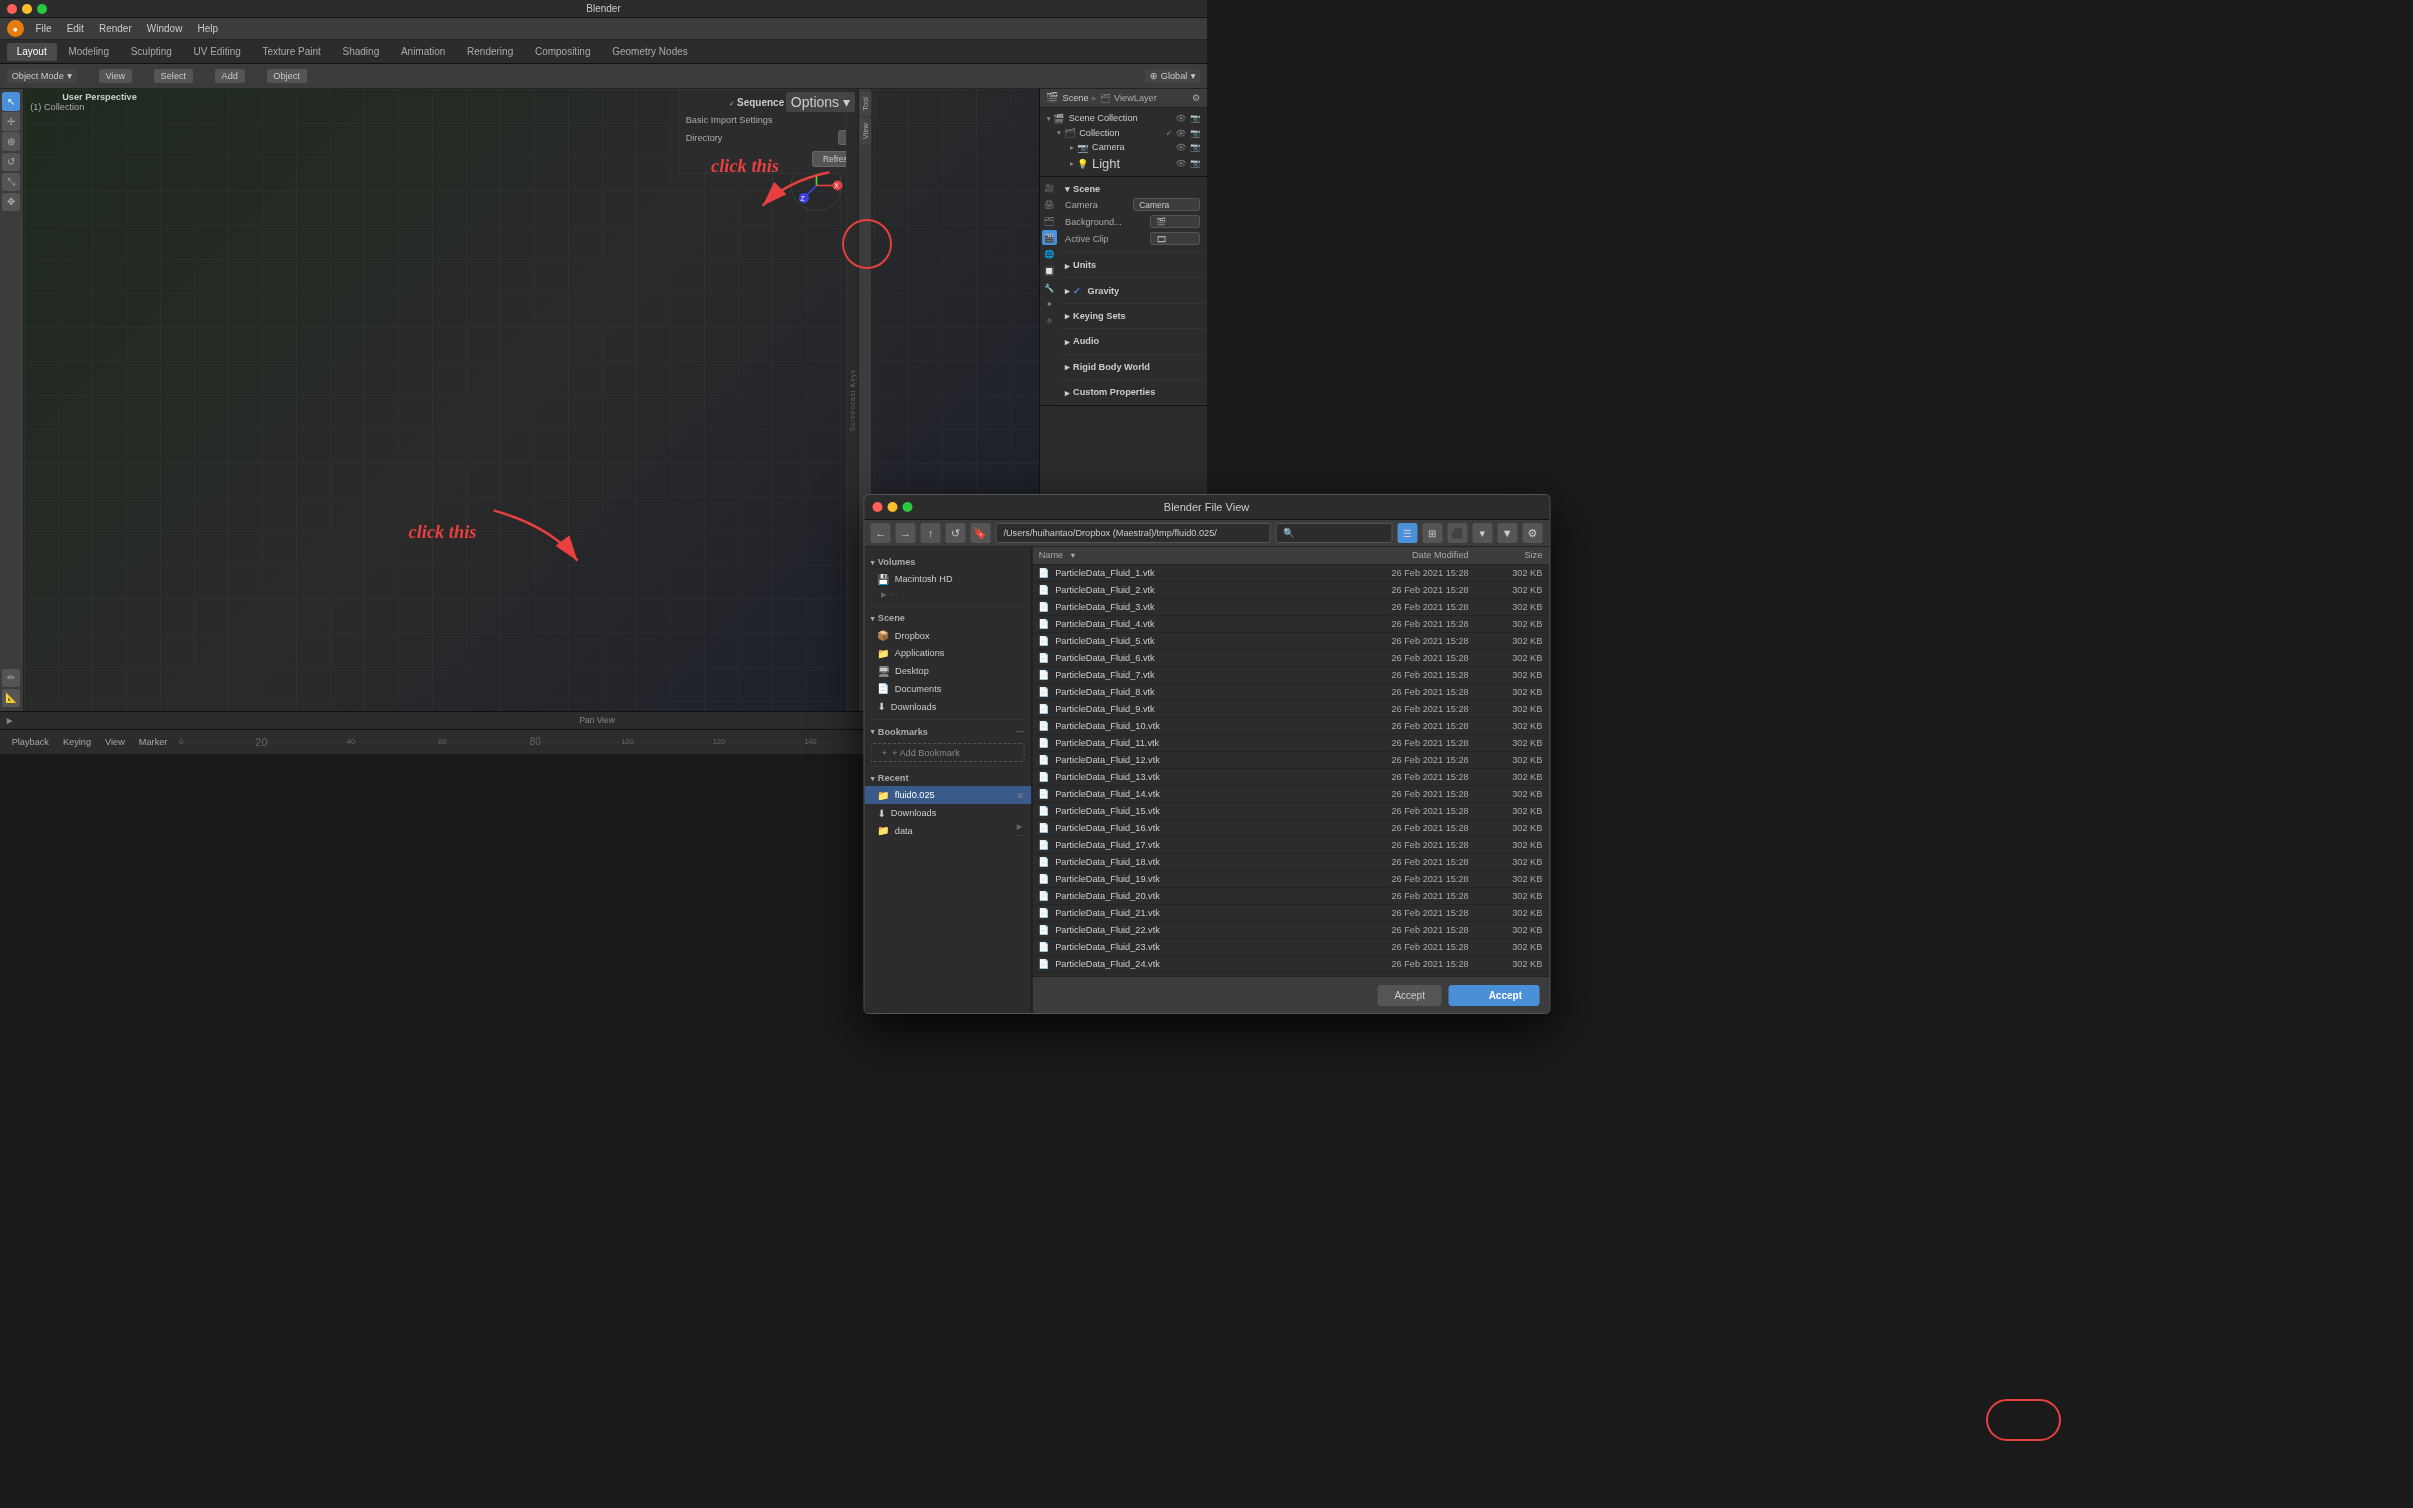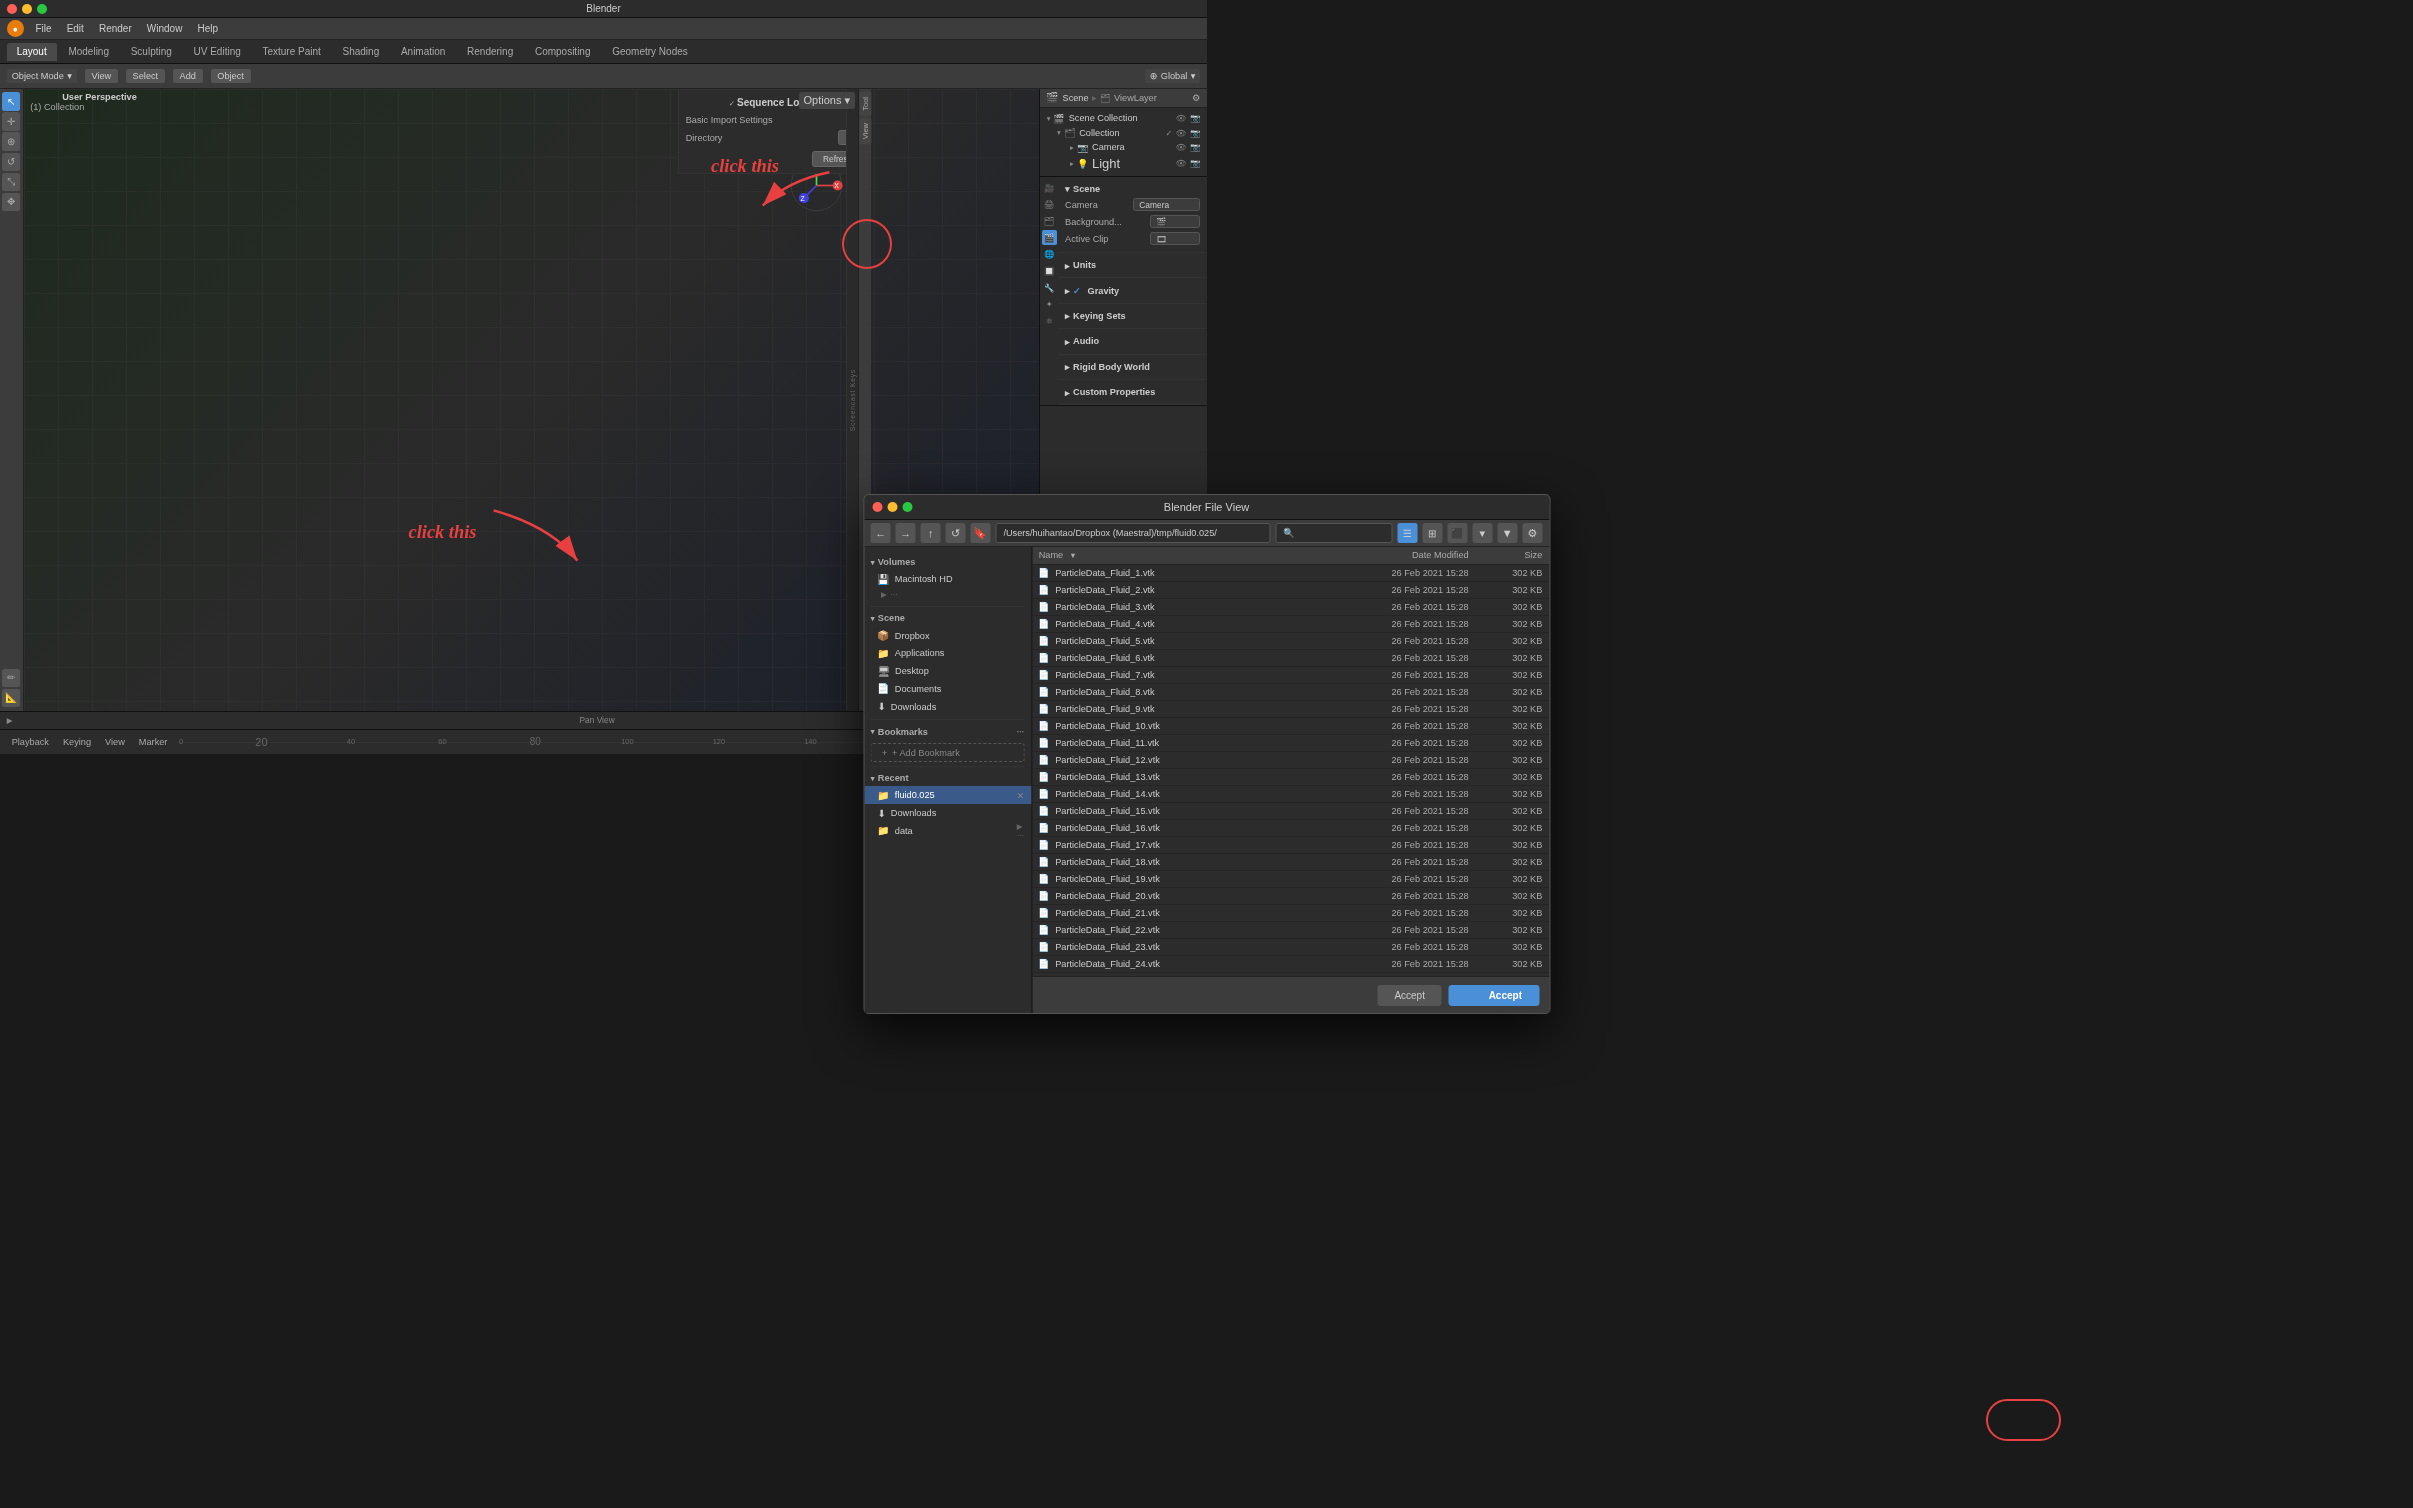--- a/index.html
+++ b/index.html
@@ -88,21 +88,21 @@
       color: #fff;
     }
 
     
     #toolbar {
       background: #3c3c3c;
       height: 25px;
       display: flex;
       align-items: center;
       padding: 0 6.7px;
-      gap: 8px;
+      gap: 22px;
       border-bottom: 0.8px solid #222;
     }
     .toolbar-btn {
       background: #555;
       color: #ccc;
       padding: 1.7px 6.7px;
       border-radius: 2.5px;
       cursor: pointer;
       font-size: 9.2px;
       border: none;
@@ -615,21 +615,21 @@
     <div id="viewport-bg">
       <div class="grid-lines"></div>
     </div>
 
     <div id="viewport-header">
       <div class="vp-title">User Perspective</div>
       <div>(1) Collection</div>
     </div>
 
     <div style="position:absolute; top:3.4px; right:184px; display:flex; gap:3.4px; z-index:10;">
-      <div style="background:#444; border-radius:2.5px; padding:1.7px 5px; font-size:11px; color:#ccc; cursor:pointer;text-align:center;">Options ▾</div>
+      <div style="background:#444; border-radius:2.5px; padding:1.7px 5px; font-size:14px; color:#ccc; cursor:pointer;text-align:center;">Options ▾</div>
     </div>
 
     <div id="sequence-loader" style="position:absolute; top:0; right:168px; width:193px; background:#2c2c2c; border:0.8px solid #333; padding:6.7px; font-size:9.2px; z-index:5;">
       <div style="text-align:center; margin-bottom:5px;">
         <span style="font-size:7.5px; color:#aaa;">✓ </span>
         <span style="color:#ccc; font-weight:bold; font-size:10px;">Sequence Loader</span>
       </div>
       <div style="padding:2.5px 0; color:#aaa; font-size:9.2px;">
         <span>Basic Import Settings</span>
       </div>

